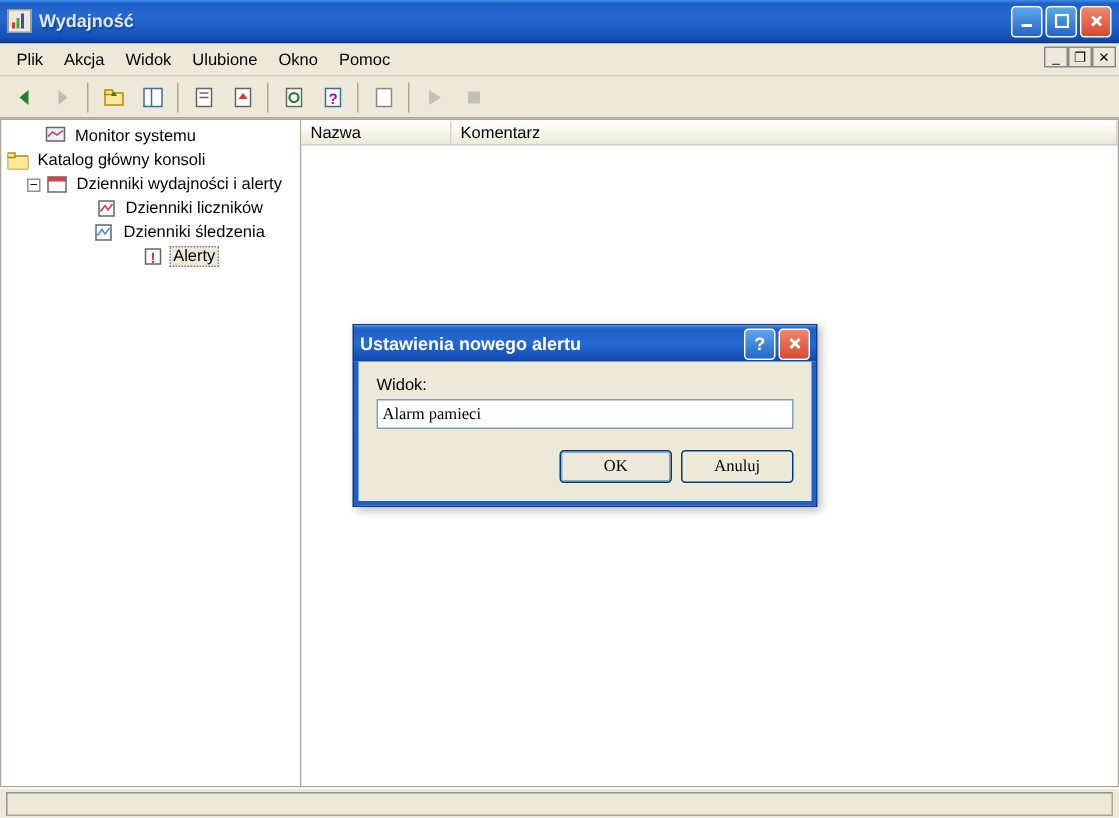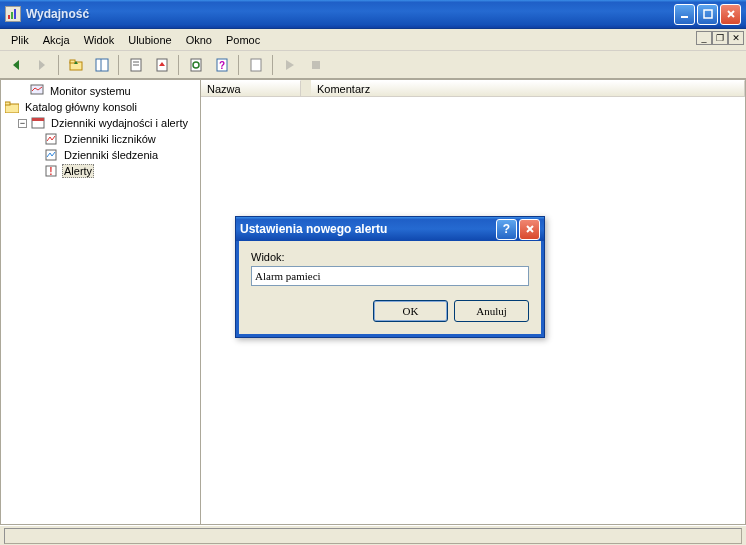--- a/index.html
+++ b/index.html
@@ -105,32 +105,31 @@
   font-size: 9px; line-height: 7px;
   margin-right: 3px;
   background: #fff;
   cursor: pointer;
 }
 .tree-node .noexp { width: 11px; display:inline-block; }
 .tree-node .ticon { width: 16px; height: 16px; margin-right: 3px; display:inline-flex; align-items:center; justify-content:center; }
 .tree-node.selected .lbl { background: #ece9d8; border: 1px dotted #808080; padding: 0 1px; }
 .tree-node .lbl { padding: 0 2px; }
 .indent1 { padding-left: 14px; }
-.indent2 { padding-left: 28px; }
+.indent2 { padding-left: 28px; justify-content: center; }
 .listpane {
   flex: 1;
   background: #fff;
   position: relative;
 }
 .listheader {
   height: 17px;
   display: flex;
   background: #ece9d8;
   border-bottom: 1px solid #d4d0c8;
-  gap: 10px;
 }
 .listheader .col {
   border-right: 1px solid #d4d0c8;
   padding: 2px 6px;
   background: linear-gradient(to bottom, #fff, #ece9d8);
   border-top: 1px solid #fff;
 }
 .listheader .col:first-child { width: 100px; }
 .listheader .col:nth-child(2) { flex: 1; }
 .empty-msg {

